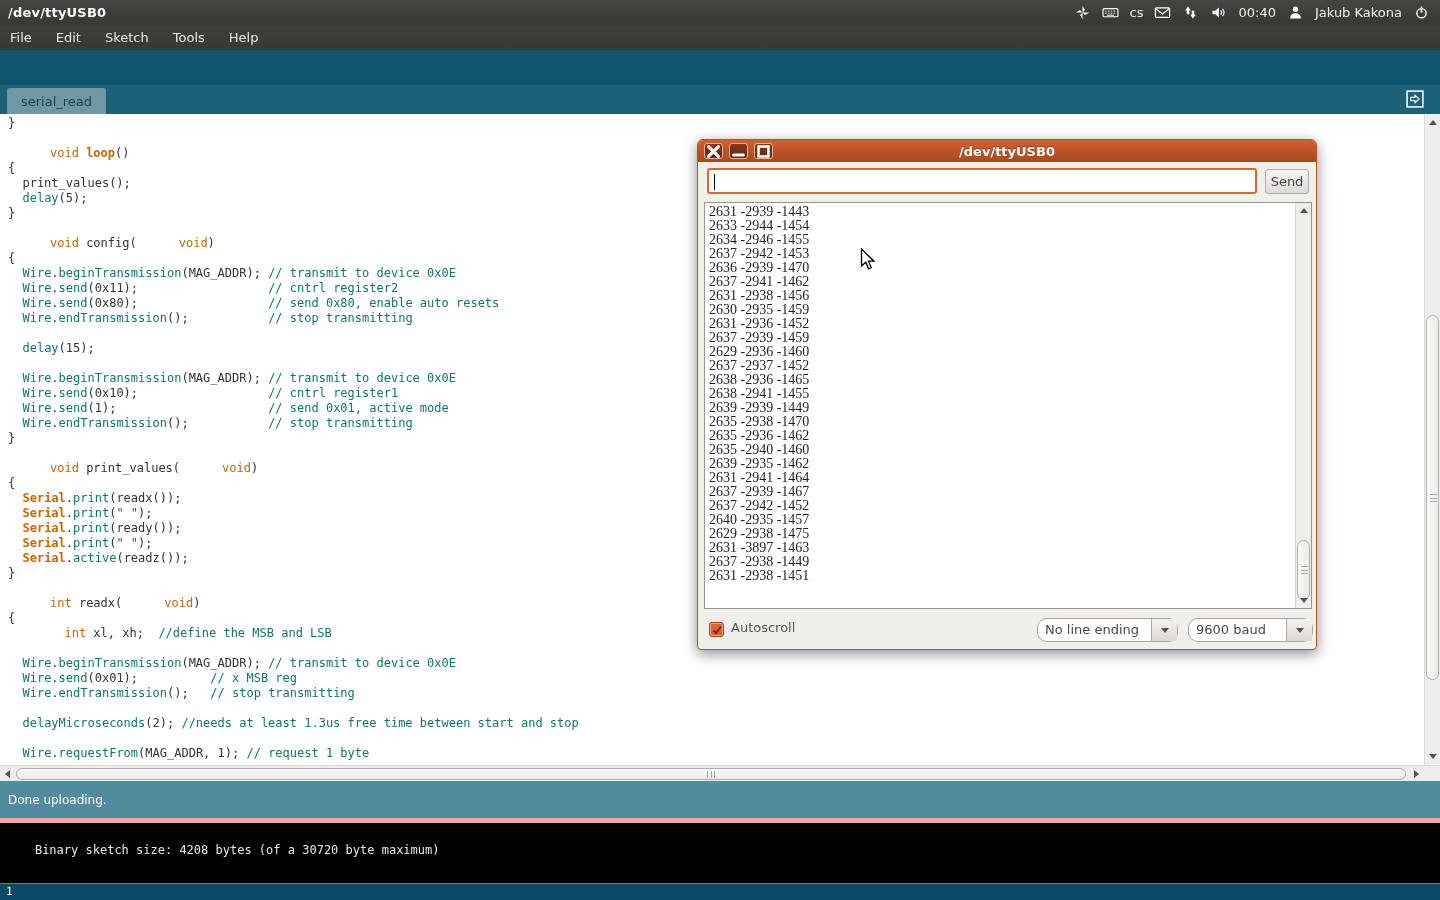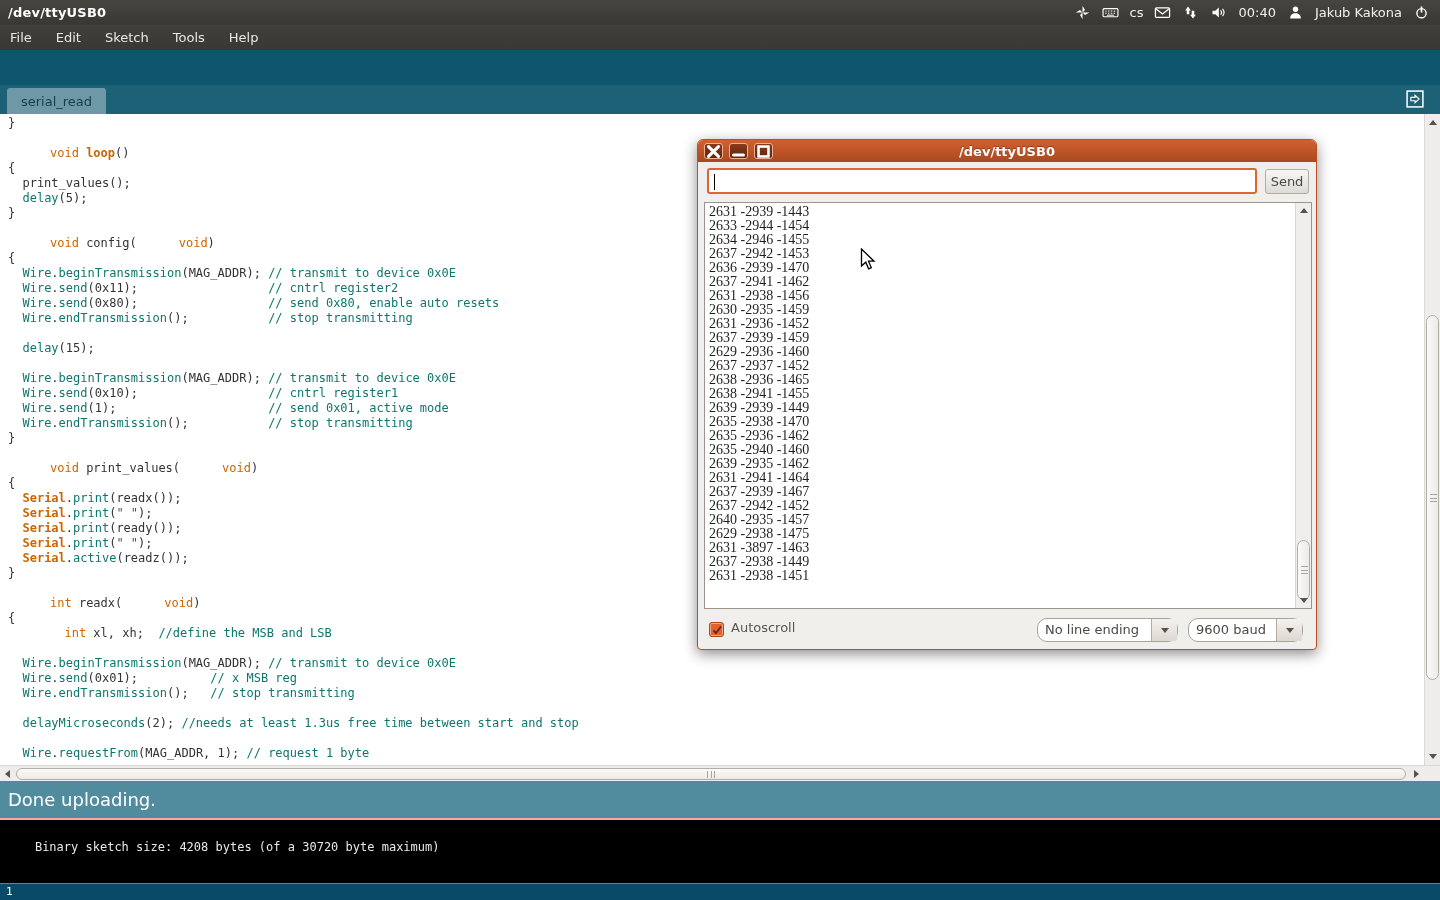--- a/index.html
+++ b/index.html
@@ -58,23 +58,23 @@
     border-left:1px solid #a9a49d; border-right:1px solid #a9a49d; }
   .grip-h:after { content:""; position:absolute; top:0; left:3px; height:7px; border-left:1px solid #a9a49d; }
   .arr { width:0; height:0; position:absolute; }
   .arr-up    { border-left:4px solid transparent; border-right:4px solid transparent; border-bottom:5px solid #57534c; }
   .arr-down  { border-left:4px solid transparent; border-right:4px solid transparent; border-top:5px solid #57534c; }
   .arr-left  { border-top:4px solid transparent; border-bottom:4px solid transparent; border-right:5px solid #57534c; }
   .arr-right { border-top:4px solid transparent; border-bottom:4px solid transparent; border-left:5px solid #57534c; }
 
   
   .statusbar { position:absolute; left:0; top:781px; width:1440px; height:37px; background:#508c9e;
-    color:#fff; font-size:18px; display:flex; align-items:center; padding-left:8px; }
+    color:#fff; font-size:12px; display:flex; align-items:center; padding-left:8px; }
   .console { position:absolute; left:0; top:818px; width:1440px; height:66px; background:#000;
-    border-top:2px solid #fca5a5; border-bottom:1px solid #7c7a74;
+    border-top:5px solid #fca5a5; border-bottom:1px solid #7c7a74;
     color:#e8e8e8; font-family:"DejaVu Sans Mono", monospace; font-size:12px; padding:6px 0 0 6px; white-space:pre; }
   .bottombar { position:absolute; left:0; top:884px; width:1440px; height:16px; background:#094a68;
     color:#fff; font-family:"DejaVu Sans Mono", monospace; font-size:11px; padding-left:6px; line-height:16px; }
 
   
   .serial-win { position:absolute; left:697px; top:139px; width:620px; height:511px;
     background:#f1efec; border:1px solid #b9502a; border-radius:6px 6px 4px 4px;
     box-shadow:0 4px 14px rgba(0,0,0,.45); z-index:10; }
   .s-titlebar { position:absolute; left:0; top:0; width:100%; height:22px;
     background:linear-gradient(#d2602f,#a84920); border-radius:5px 5px 0 0;
@@ -100,21 +100,21 @@
   .checkbox { position:absolute; left:11px; top:13px; width:15px; height:15px; background:#e4602f;
     border:1px solid #b44516; border-radius:3px; box-shadow:inset 0 0 0 1px rgba(255,255,255,.45); }
   .checkbox svg { position:absolute; left:1px; top:1px; width:12px; height:12px; }
   .autoscroll-label { position:absolute; left:33px; top:11px; font-size:13px; color:#58564f; }
   .combo { position:absolute; top:9px; height:24px; background:#fff; border:1px solid #aaa49c; border-radius:10px; }
   .combo-text { position:absolute; left:7px; top:3px; font-size:13px; color:#4a4a44; white-space:nowrap; }
   .combo-btn { position:absolute; right:0; top:0; height:22px; width:26px;
     background:linear-gradient(#f4f2ef,#dcd8d2); border-left:1px solid #b0aba3; border-radius:0 2px 2px 0; }
   .combo-btn .arr { left:9px; top:9px; }
   .combo1 { left:339px; width:141px; }
-  .combo2 { left:490px; width:115px; }
+  .combo2 { left:490px; width:125px; }
 
   .cursor { position:absolute; left:860px; top:248px; z-index:50; }
 </style>
 </head>
 <body>
 
 <div id="screen">
 
   <div class="titlebar">
     <span class="win-title">/dev/ttyUSB0</span>

